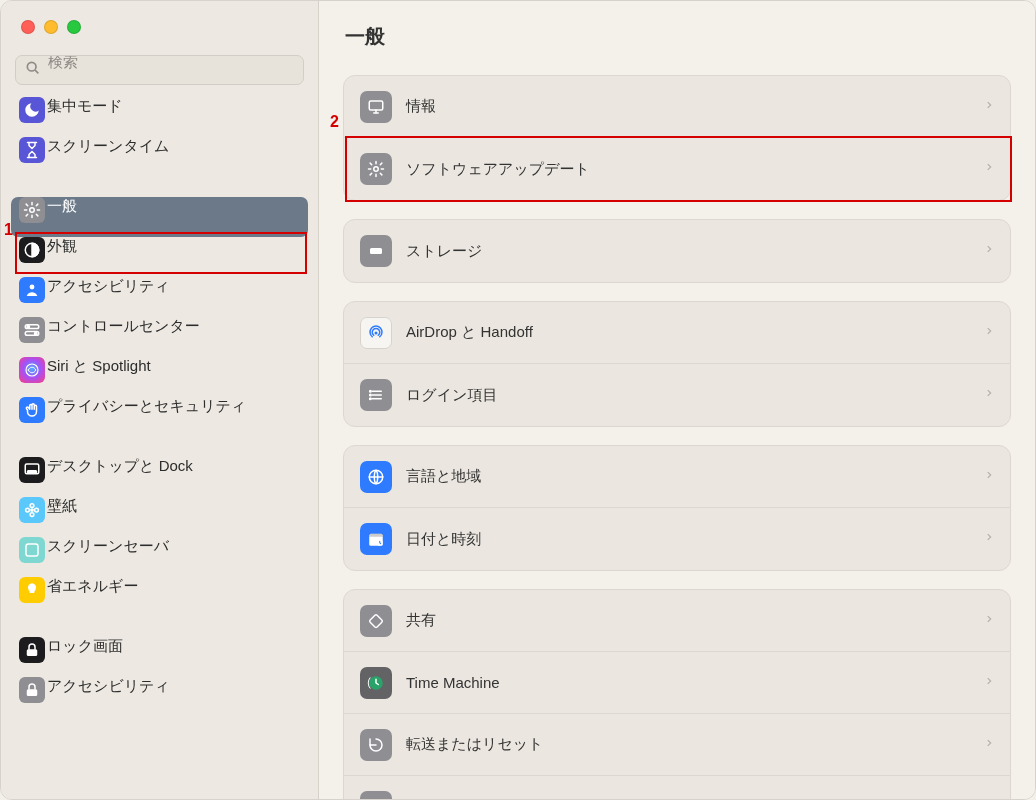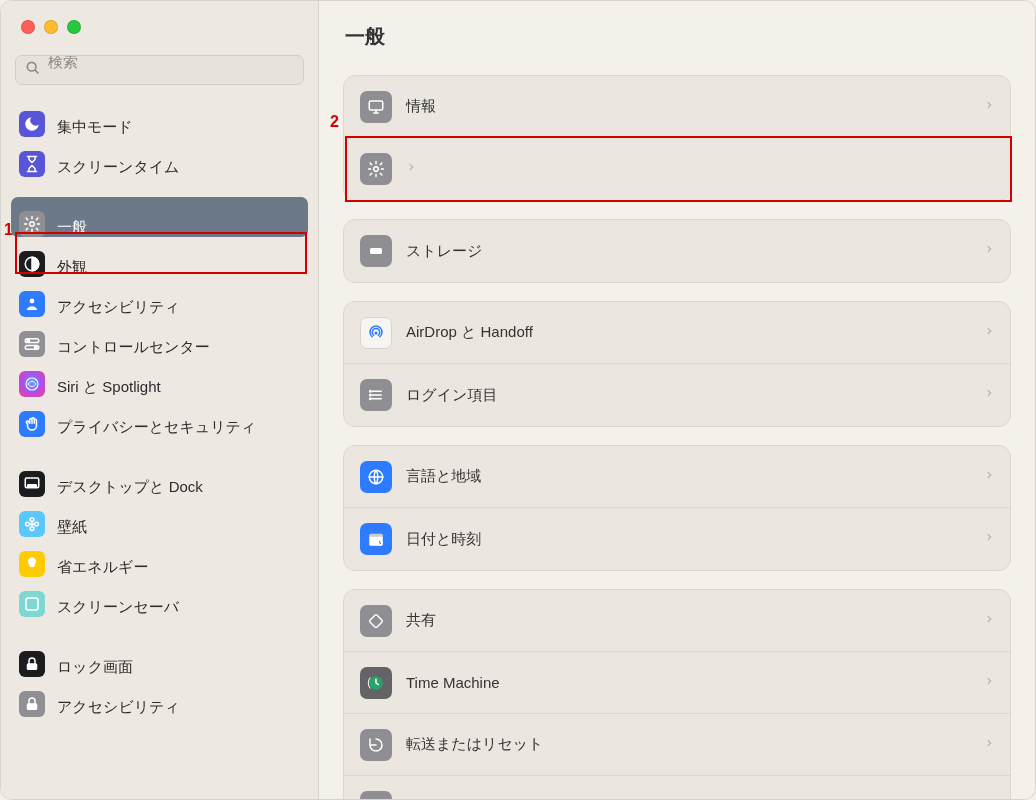--- a/index.html
+++ b/index.html
@@ -15,21 +15,21 @@
   .tb-close { background: #ff5f57; border: 0.5px solid rgba(0,0,0,.12); }
   .tb-min   { background: #febc2e; border: 0.5px solid rgba(0,0,0,.12); }
   .tb-max   { background: #28c840; border: 0.5px solid rgba(0,0,0,.12); }
 
   .search-wrap { padding: 0 14px 10px; position: relative; }
   .search { width: 100%; height: 30px; border-radius: 7px; border: 1px solid #d2cdc5; background: #e7e3db; padding: 0 10px 16px 32px; font-size: 15px; color: #555; outline: none; }
   .search::placeholder { color: #8e8b85; }
   .search-icon { position: absolute; left: 24px; top: 7px; color: #8e8b85; }
 
   .side-list { flex: 1; overflow-y: auto; padding: 2px 10px 10px; }
-  .side-item { display: flex; align-items: flex-end; height: 40px; padding: 0 8px; border-radius: 7px; cursor: default; gap: 12px; }
+  .side-item { display: flex; align-items: flex-start; height: 40px; padding: 0 8px; border-radius: 7px; cursor: default; gap: 2px; }
   .side-item.selected { background: #6b7989; }
   .side-item.selected .side-label { color: #fff; }
   .side-spacer { height: 20px; }
   .side-icon { width: 26px; height: 26px; border-radius: 6px; display: flex; align-items: center; justify-content: center; flex-shrink: 0; color: #fff; }
   .side-label { font-size: 15px; color: #2c2c2c; white-space: nowrap; }
 
   
   .main { flex: 1; height: 100%; display: flex; flex-direction: column; background: #f4f1ea; }
   .main-header { height: 70px; display: flex; align-items: center; padding: 0 26px; }
   .main-title { font-size: 20px; font-weight: 700; color: #333; }
@@ -170,34 +170,34 @@
               <circle cx="12" cy="12" r="2.5" fill="currentColor" stroke="none"></circle>
               <circle cx="12" cy="6" r="2.5"></circle>
               <circle cx="12" cy="18" r="2.5"></circle>
               <circle cx="6" cy="12" r="2.5"></circle>
               <circle cx="18" cy="12" r="2.5"></circle>
             </svg>
           </span>
           <span class="side-label">壁紙</span>
         </div>
         <div class="side-item">
+          <span class="side-icon bg-lteal">
+            <svg width="18" height="18" viewBox="0 0 24 24" fill="none" stroke="currentColor" stroke-width="2" stroke-linecap="round" stroke-linejoin="round">
+              <rect x="4" y="4" width="16" height="16" rx="3"></rect>
+            </svg>
+          </span>
+          <span class="side-label">スクリーンセーバ</span>
+        </div>
+        <div class="side-item">
           <span class="side-icon bg-yellow">
             <svg width="18" height="18" viewBox="0 0 24 24" fill="none" stroke="currentColor" stroke-width="2" stroke-linecap="round" stroke-linejoin="round">
               <path d="M9 18h6M10 21h4M12 3a6 6 0 00-4 10c1 1 1 2 1 3h6c0-1 0-2 1-3a6 6 0 00-4-10z" fill="currentColor" stroke="none"></path>
             </svg>
           </span>
           <span class="side-label">省エネルギー</span>
-        </div>
-        <div class="side-item">
-          <span class="side-icon bg-lteal">
-            <svg width="18" height="18" viewBox="0 0 24 24" fill="none" stroke="currentColor" stroke-width="2" stroke-linecap="round" stroke-linejoin="round">
-              <rect x="4" y="4" width="16" height="16" rx="3"></rect>
-            </svg>
-          </span>
-          <span class="side-label">スクリーンセーバ</span>
         </div>
         <div class="side-spacer"></div>
         <div class="side-item">
           <span class="side-icon bg-black">
             <svg width="18" height="18" viewBox="0 0 24 24" fill="none" stroke="currentColor" stroke-width="2" stroke-linecap="round" stroke-linejoin="round">
               <rect x="5" y="11" width="14" height="9" rx="2" fill="currentColor" stroke="none"></rect>
               <path d="M8 11V8a4 4 0 118 0v3"></path>
             </svg>
           </span>
           <span class="side-label">ロック画面</span>
@@ -232,20 +232,21 @@
                 <polyline points="9 5 16 12 9 19"></polyline>
               </svg></span>
           </div>
           <div class="row">
             <span class="row-icon bg-gray">
               <svg width="18" height="18" viewBox="0 0 24 24" fill="none" stroke="currentColor" stroke-width="2" stroke-linecap="round" stroke-linejoin="round">
                 <circle cx="12" cy="12" r="3"></circle>
                 <path d="M12 2v3M12 19v3M4.2 4.2l2.1 2.1M17.7 17.7l2.1 2.1M2 12h3M19 12h3M4.2 19.8l2.1-2.1M17.7 6.3l2.1-2.1"></path>
               </svg>
             </span>
+            <span class="row-label">ソフトウェアアップデート</span>
             <span class="chev"><svg width="10" height="16" viewBox="0 0 24 24" fill="none" stroke="currentColor" stroke-width="3">
                 <polyline points="9 5 16 12 9 19"></polyline>
               </svg></span>
           </div>
         </div>
         <div class="group">
           <div class="row">
             <span class="row-icon bg-gray">
               <svg width="18" height="18" viewBox="0 0 24 24" fill="none" stroke="currentColor" stroke-width="2" stroke-linecap="round" stroke-linejoin="round">
                 <rect x="4" y="8" width="16" height="8" rx="2" fill="currentColor" stroke="none"></rect>

